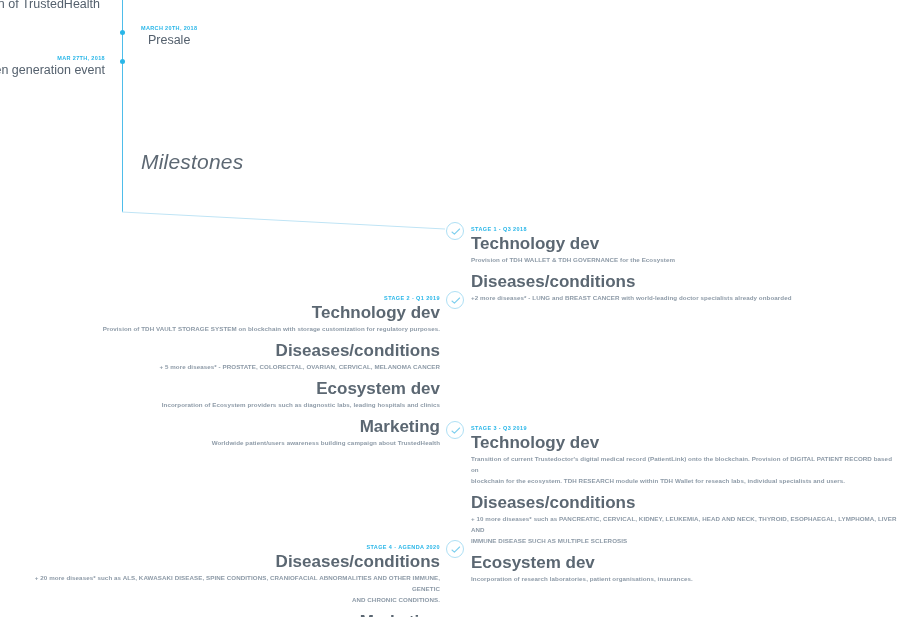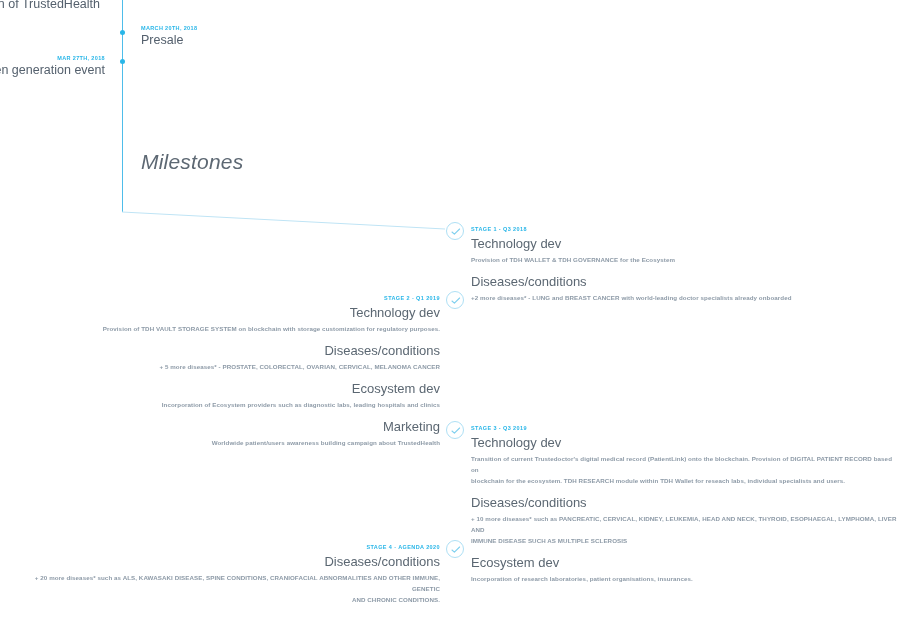--- a/index.html
+++ b/index.html
@@ -25,21 +25,21 @@
   .ms .ms-date{
     font-size:5.5px;font-weight:bold;letter-spacing:.35px;
     color:#29b6e8;text-transform:uppercase;white-space:nowrap;
     line-height:8px;
   }
   .ms .ms-title{
     font-size:12.5px;font-weight:400;color:#54606d;
     white-space:nowrap;line-height:17px;
   }
   .ms.left{text-align:right;}
-  .ms.right{text-align:left;}
+  .ms.right{text-align:center;}
 
   
   #milestones-heading{
     position:absolute;left:141px;top:150px;
     font-size:21px;font-weight:400;color:#5d6873;
     letter-spacing:.2px;
     font-style:italic;
   }
 
   
@@ -55,21 +55,21 @@
   .block{position:absolute;}
   .block.rightside{text-align:left;}
   .block.leftside{text-align:right;}
 
   .st-date{
     font-size:5.5px;font-weight:bold;letter-spacing:.4px;
     color:#29b6e8;text-transform:uppercase;line-height:9px;
     margin-bottom:2px;
   }
   .st-h{
-    font-size:13px;font-weight:400;color:#5b6772;
+    font-size:17px;font-weight:700;color:#5b6772;
     line-height:16px;margin:0 0 2px 0;
   }
   .st-p{
     font-size:6.2px;font-weight:bold;color:#8d9aa7;
     line-height:11px;margin:0;letter-spacing:.08px;
   }
   .grp{margin-bottom:9px;}
   .grp:last-child{margin-bottom:0;}
 </style>
 </head>

